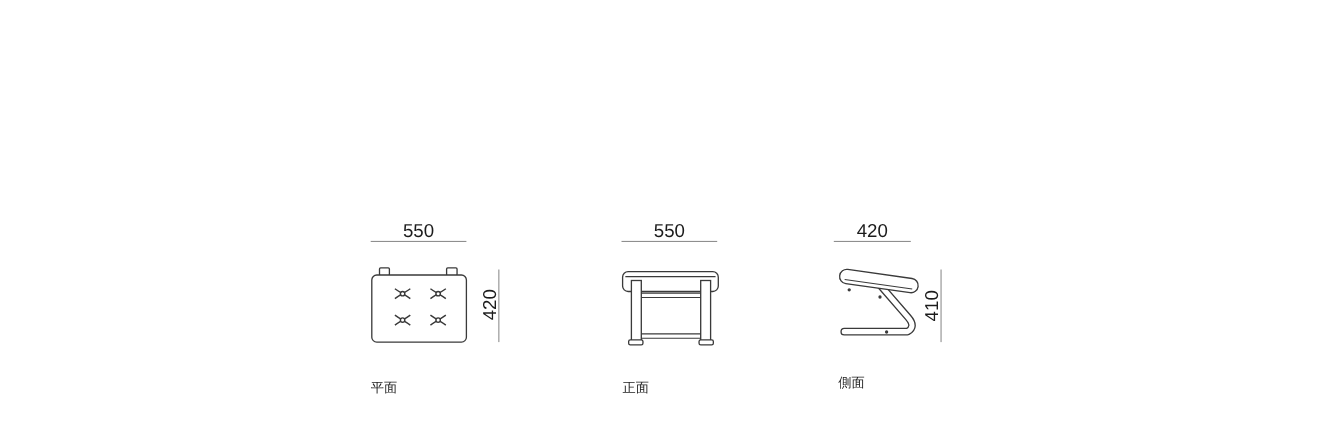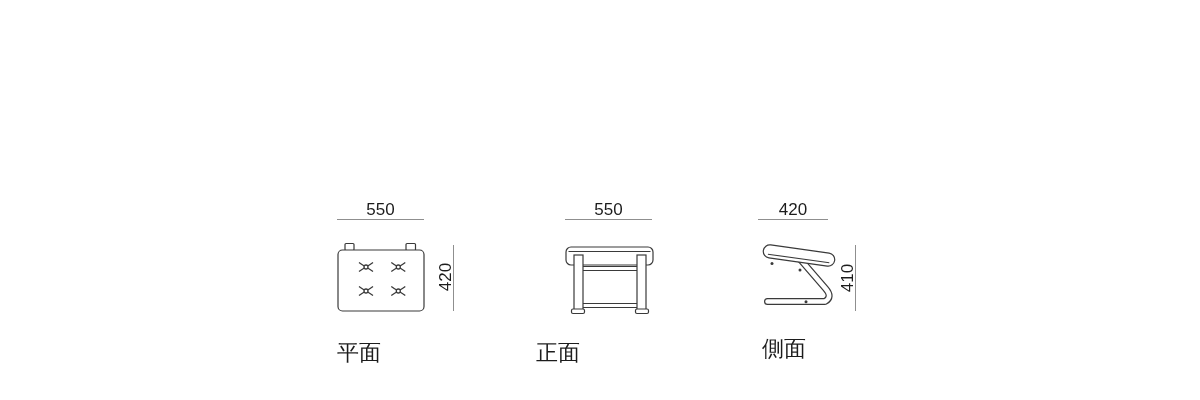--- a/index.html
+++ b/index.html
@@ -5,21 +5,21 @@
   html,body{margin:0;padding:0;background:#ffffff;}
   .canvas{
     position:relative;width:1200px;height:400px;background:#ffffff;overflow:hidden;
     font-family:"Liberation Sans","DejaVu Sans",sans-serif;color:#1c1c1c;
   }
   svg{position:absolute;display:block;}
   .dim-h{position:absolute;height:0;border-top:1px solid #8f8f8f;}
   .dim-v{position:absolute;width:0;border-left:1px solid #8f8f8f;}
   .dim-text{position:absolute;font-size:17px;line-height:18px;text-align:center;color:#1c1c1c;}
   .dim-text.rot{width:40px;height:18px;transform:rotate(-90deg);}
-  .view-label{position:absolute;font-size:22px;line-height:17px;color:#1c1c1c;}
+  .view-label{position:absolute;font-size:12px;line-height:17px;color:#1c1c1c;}
 </style>
 </head>
 <body>
 
 <div class="canvas">
 
   <div class="dim-text" style="left:337px;top:201px;width:87px;">550</div>
   <div class="dim-h" style="left:337px;top:219px;width:87px;"></div>
 
   <svg style="left:330px;top:240px;" width="135" height="80" viewBox="0 0 135 80">
@@ -72,21 +72,21 @@
       <line x1="28" y1="30.5" x2="82" y2="30.5"></line>
       <line x1="28" y1="63.5" x2="82" y2="63.5"></line>
       <line x1="28" y1="67.5" x2="82" y2="67.5"></line>
     </g>
     <g fill="#ffffff" stroke="#3a3a3a" stroke-width="1.2">
       <rect x="16.5" y="69" width="13" height="4.5" rx="1.5"></rect>
       <rect x="80.5" y="69" width="13" height="4.5" rx="1.5"></rect>
     </g>
   </svg>
 
-  <div class="view-label" style="left:536px;top:344px;">正面</div>
+  <div class="view-label" style="left:566px;top:344px;">正面</div>
 
   <div class="dim-text" style="left:758px;top:201px;width:70px;">420</div>
   <div class="dim-h" style="left:758px;top:219px;width:70px;"></div>
 
   <svg style="left:750px;top:240px;" width="115" height="80" viewBox="0 0 115 80">
     <g>
       <path d="M 50 19 L 75.5 48.5 Q 83 57 75 61.5 L 17.5 61.5" fill="none" stroke="#3a3a3a" stroke-width="7" stroke-linecap="round" stroke-linejoin="round"></path>
       <path d="M 50 19 L 75.5 48.5 Q 83 57 75 61.5 L 17.5 61.5" fill="none" stroke="#ffffff" stroke-width="4.6" stroke-linecap="round" stroke-linejoin="round"></path>
     </g>
     <g transform="rotate(8 49 15.5)">

